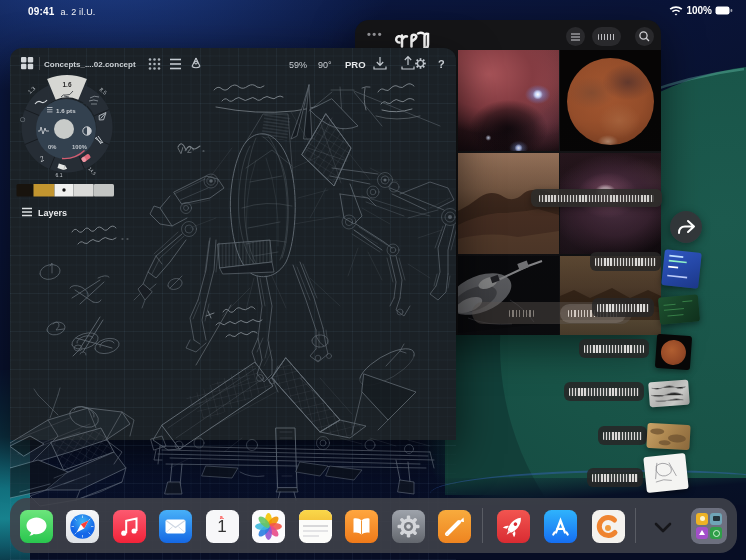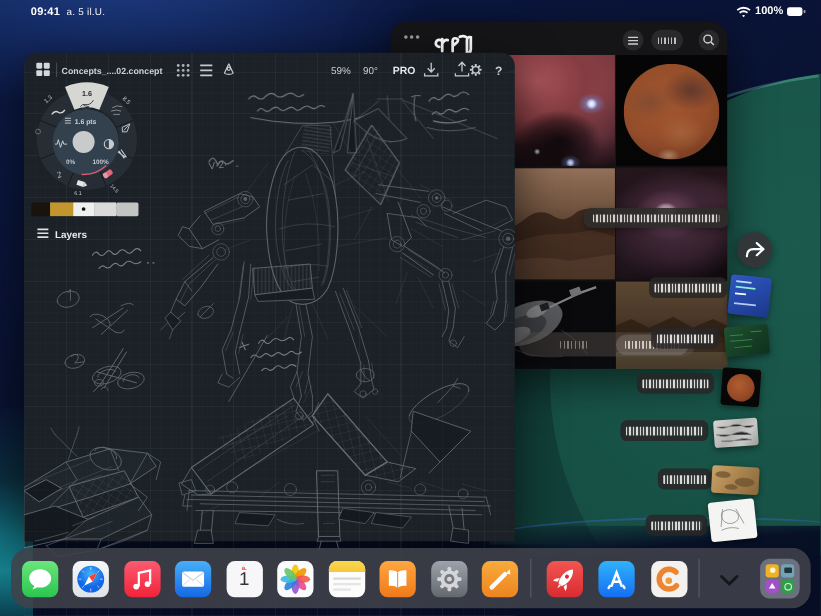--- a/index.html
+++ b/index.html
@@ -26,21 +26,21 @@
 #phHead{position:absolute;left:0;top:0;width:306px;height:30px;}
 #phTitleDots{position:absolute;left:12px;top:8px;color:#98989c;font-size:11px;letter-spacing:1.5px;font-weight:bold;}
 .hbtn{position:absolute;top:7px;width:20px;height:20px;border-radius:50%;background:#29292c;}
 #selBtn{position:absolute;top:7px;left:237px;height:20px;width:30px;border-radius:10px;background:#29292c;}
 .cell{position:absolute;overflow:hidden;background:#000;}
 .fakethai{display:inline-block;border-radius:1px;}
 #phTabs{position:absolute;left:117px;top:282px;width:160px;height:22px;border-radius:11px;background:rgba(95,88,84,.42);}
 #phTabSel{position:absolute;left:88px;top:1.5px;width:66px;height:19px;border-radius:10px;background:rgba(142,134,128,.38);}
 #phFade{position:absolute;left:0;top:100px;width:306px;height:215px;background:linear-gradient(180deg,rgba(8,8,10,0) 0%,rgba(8,8,10,.32) 40%,rgba(8,8,10,.58) 100%);}
 
-#concepts{left:22px;top:48px;width:446px;height:444px;border-radius:12px 12px 0 0;background:#1b2126;box-shadow:0 14px 44px rgba(0,0,0,.6);}
+#concepts{left:10px;top:48px;width:446px;height:392px;border-radius:12px 12px 0 0;background:#1b2126;box-shadow:0 14px 44px rgba(0,0,0,.6);}
 #canvasgrid{position:absolute;left:0;top:0;width:446px;height:512px;border-radius:12px 12px 0 0;background:
  repeating-linear-gradient(90deg,rgba(120,160,190,.06) 0 1px,transparent 1px 38px),
  repeating-linear-gradient(0deg,rgba(120,160,190,.06) 0 1px,transparent 1px 38px),
  repeating-linear-gradient(90deg,rgba(120,160,190,.022) 0 1px,transparent 1px 9.5px),
  repeating-linear-gradient(0deg,rgba(120,160,190,.022) 0 1px,transparent 1px 9.5px);}
 
 #dock{left:10px;top:498px;width:727px;height:55px;border-radius:17px;background:rgba(64,66,74,.88);}
 .dicon{position:absolute;top:12px;width:33px;height:33px;border-radius:7.5px;}
 .dsep{position:absolute;top:10px;width:1px;height:35px;background:rgba(255,255,255,.17);}
 </style></head>
@@ -681,21 +681,21 @@
     <div style="position:absolute;left:5px;top:19px;width:12px;height:12px;border-radius:3px;background:#a24fc9;">
         <div style="position:absolute;left:3px;top:3px;width:0;height:0;border-left:3px solid transparent;border-right:3px solid transparent;border-bottom:5px solid #fff;"></div>
       </div>
     <div style="position:absolute;left:19px;top:19px;width:12px;height:12px;border-radius:3px;background:#2f9e48;">
         <div style="position:absolute;left:2.5px;top:2.5px;width:5px;height:5px;border-radius:50%;border:1.5px solid #d2f5d8;"></div>
       </div>
   </div>
 </div>
 
 <div id="status" class="abs">
-  <div id="stL">09:41&nbsp;&nbsp;<span style="font-weight:normal;font-size:9px;opacity:.95;">a. 5 il.U.</span></div>
+  <div id="stL">09:41&nbsp;&nbsp;<span style="font-weight:normal;font-size:9px;opacity:.95;">a. 2 il.U.</span></div>
   <div id="stR">
     <svg width="14" height="11">
         <path d="M1.2,4.2 a9,9 0 0 1 11.6,0" stroke="#fff" stroke-width="1.7" fill="none"></path>
         <path d="M3.4,6.6 a6,6 0 0 1 7.2,0" stroke="#fff" stroke-width="1.7" fill="none"></path>
         <path d="M5.6,9 a3,3 0 0 1 2.8,0 l-1.4,1.6 Z" fill="#fff"></path>
       </svg>
     <span style="font-size:10px;">100%</span>
     <svg width="18" height="10">
         <rect x="0.5" y="0.5" width="14" height="8" rx="2.2" fill="#fff"></rect>
         <rect x="15.5" y="3" width="1.8" height="3" rx="1" fill="rgba(255,255,255,.6)"></rect>

